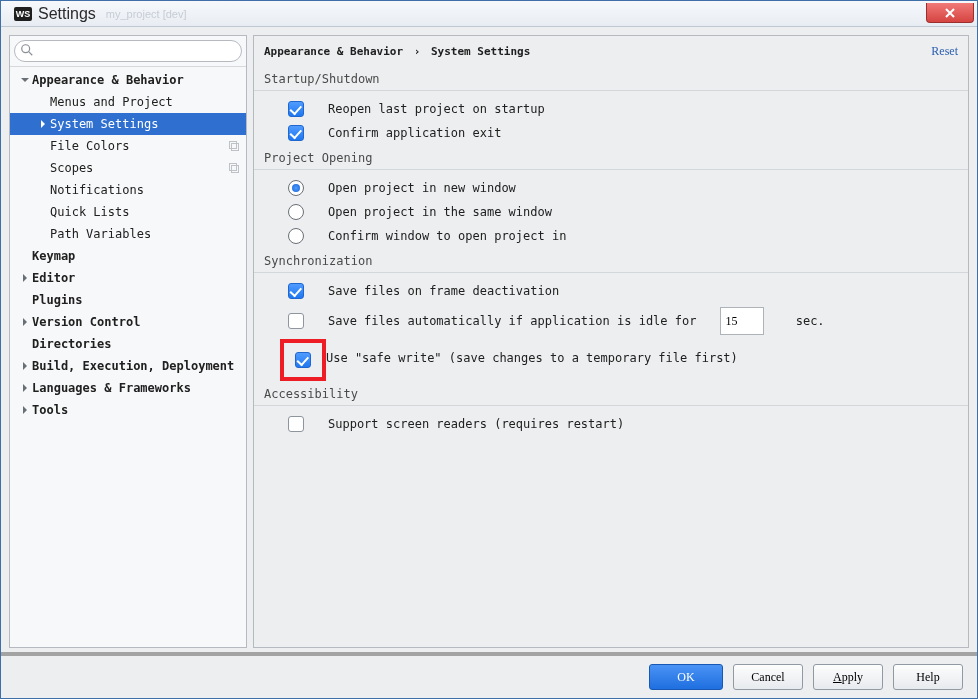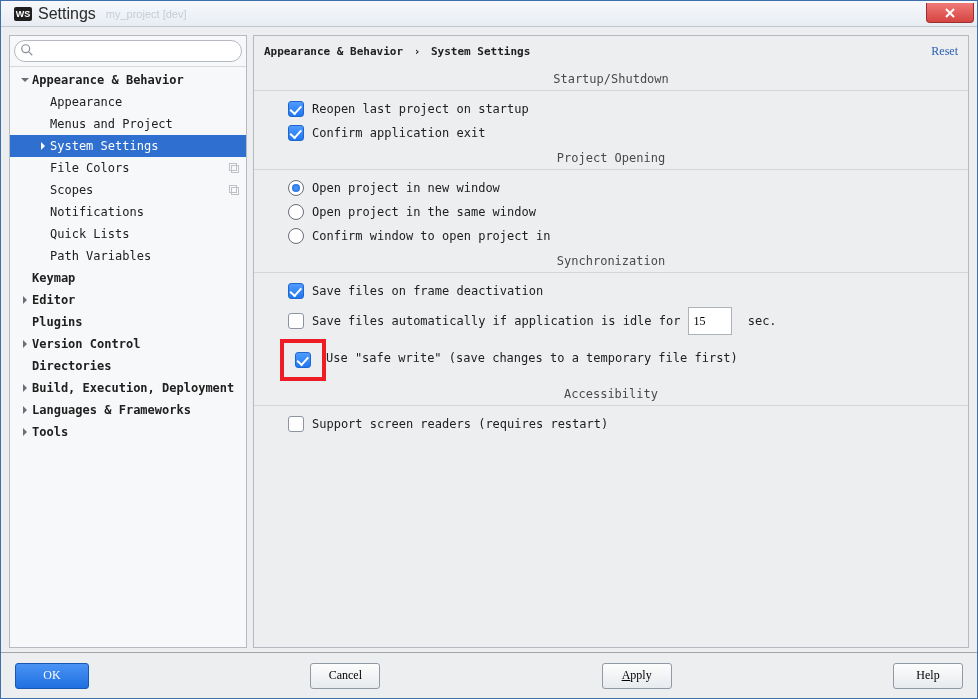--- a/index.html
+++ b/index.html
@@ -36,42 +36,42 @@
   .d0 { padding-left: 10px; }
   .d1 { padding-left: 28px; }
 
   
   .content { flex: 1; border: 1px solid #b6bac0; background: #eceef0; display: flex; flex-direction: column; min-width: 0; }
   .crumb-row { display: flex; align-items: center; height: 30px; padding: 0 10px; }
   .crumb { font-family: Consolas, "Lucida Console", monospace; font-size: 11px; font-weight: bold; flex: 1; }
   .crumb .sep { margin: 0 4px; }
   .reset { color: #2a5db0; font: 12px Verdana; cursor: default; }
 
-  .section-title { font-family: Consolas, "Lucida Console", monospace; font-size: 12px; color: #4a4a4a; padding: 6px 10px 2px 10px; text-align: center; }
+  .section-title { font-family: Consolas, "Lucida Console", monospace; font-size: 12px; color: #4a4a4a; padding: 6px 10px 2px 10px; }
   .hr { height: 1px; background: #d3d6da; margin: 2px 0 6px 0; }
 
-  .row { display: flex; align-items: center; padding: 4px 10px 4px 34px; font-family: Consolas, "Lucida Console", monospace; font-size: 12px; gap: 8px; }
+  .row { display: flex; align-items: center; padding: 4px 10px 4px 34px; font-family: Consolas, "Lucida Console", monospace; font-size: 12px; gap: 24px; }
   .row.radio, .row.check { min-height: 24px; }
   .row .txt { white-space: pre; }
   .num-input { width: 44px; height: 27px; border: 1px solid #aeb3ba; background: #fff; font: 12px Consolas; padding: 13px 4px; }
 
   
   .cb { width: 16px; height: 16px; border: 1px solid #8f959e; border-radius: 3px; background: #fff; display: inline-flex; align-items: center; justify-content: center; flex: none; }
   .cb.checked { background: linear-gradient(#4f9bff,#1f78f0); border-color: #1f67cf; }
   .cb.checked::after { content: ""; width: 9px; height: 5px; border: 2px solid #fff; border-top: none; border-right: none; transform: rotate(-48deg) translate(0,-1px); }
   .rb { width: 16px; height: 16px; border: 1.5px solid #6a6f76; border-radius: 50%; background: #fff; display: inline-flex; align-items: center; justify-content: center; flex: none; }
   .rb.checked::after { content: ""; width: 8px; height: 8px; border-radius: 50%; background: radial-gradient(#4f9bff,#1563d6); }
 
   
   .hl-box { border: 4px solid #ee1c25; padding: 4px; margin: 0 0 0 26px; width: 46px; height: 42px; display: flex; align-items: center; justify-content: center; }
   .hl-row { display: flex; align-items: center; padding: 0 10px 4px 0; font-family: Consolas, "Lucida Console", monospace; font-size: 12px; gap: 8px; }
   .hl-wrap { display: flex; align-items: center; }
 
   
-  .footer { height: 46px; border-top: 1px solid #a3a3a3; display: flex; align-items: center; justify-content: space-between; gap: 10px; padding: 0 14px; }
+  .footer { height: 46px; border-top: 4px solid #a3a3a3; display: flex; align-items: center; justify-content: flex-end; gap: 10px; padding: 0 14px; }
   .btn { min-width: 70px; height: 26px; border: 1px solid #9199a3; background: linear-gradient(#fdfdfd,#e7eaee); font: 12px Verdana; border-radius: 3px; padding: 0 10px; cursor: default; }
   .btn u { text-decoration: underline; }
   .btn.primary { background: linear-gradient(#4a93f5,#1f6fe0); border-color: #1758b4; color: #fff; min-width: 74px; }
 </style>
 </head>
 <body>
 
 <div class="titlebar">
   <div class="ws-badge">WS</div>
   <div class="title-text">Settings</div>
@@ -97,24 +97,20 @@
     </div>
     <div class="tree" id="tree">
         <div class="node d0 bold">
           <svg class="arrow" viewBox="0 0 10 10">
             <path d="M1 3 L5 7 L9 3 Z" fill="#6a6f76"></path>
           </svg>
           <span class="label">Appearance &amp; Behavior</span>
         </div>
         <div class="node d1">
           <svg class="arrow" viewBox="0 0 10 10"></svg>
-          <span class="label">Appearance</span>
-        </div>
-        <div class="node d1">
-          <svg class="arrow" viewBox="0 0 10 10"></svg>
           <span class="label">Menus and Project</span>
         </div>
         <div class="node d1 sel">
           <svg class="arrow" viewBox="0 0 10 10">
             <path d="M3 1 L7 5 L3 9 Z" fill="#fff"></path>
           </svg>
           <span class="label">System Settings</span>
         </div>
         <div class="node d1">
           <svg class="arrow" viewBox="0 0 10 10"></svg>

